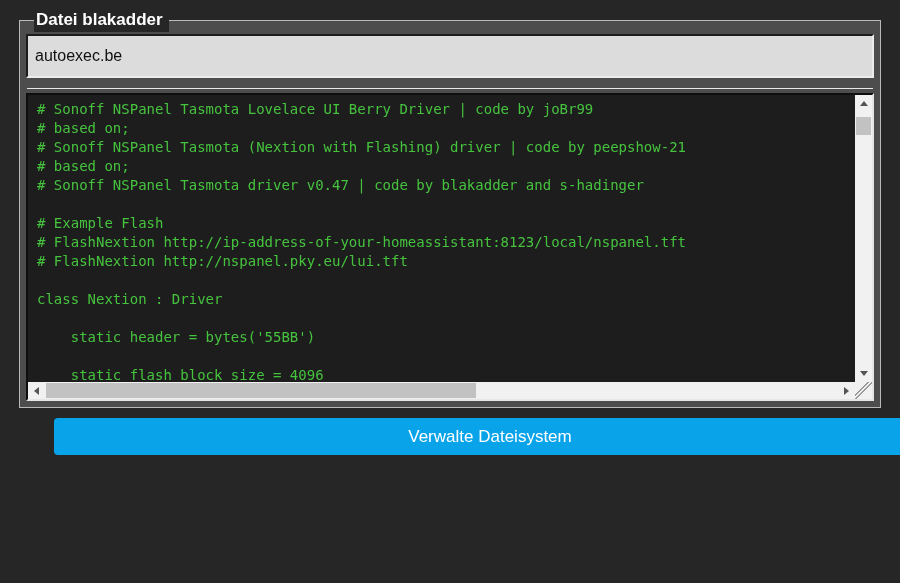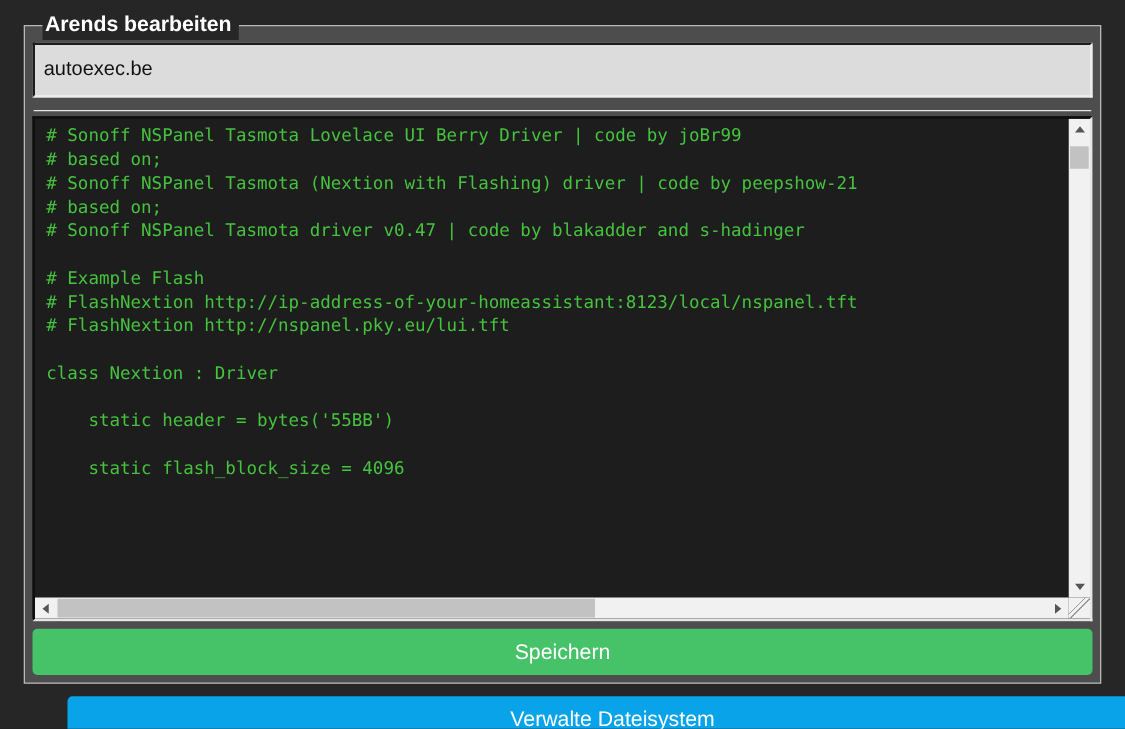--- a/index.html
+++ b/index.html
@@ -49,21 +49,21 @@
   }
   hr.sep {
     border: none;
     border-top: 1px solid #e8e8e8;
     margin: 10px 1px 4px 1px;
   }
 
   
   .code-box {
     position: relative;
-    height: 404px;
+    height: 308px;
     background: #1d1d1d;
     border: 2px solid;
     border-color: #0e0e0e #e6e6e6 #e6e6e6 #0e0e0e;
     overflow: hidden;
   }
   .code-box pre {
     margin: 0;
     padding: 5px 26px 5px 9px;
     font-family: "DejaVu Sans Mono", monospace;
     font-size: 14px;
@@ -136,21 +136,21 @@
     color: #9f9f9f;
     padding: 5px 6px 0 0;
   }
 </style>
 </head>
 <body style="background: rgb(38, 38, 38);">
 
 <div class="page">
 
   <fieldset class="panel" style="background: rgb(77, 77, 77);">
-    <legend class="panel-legend">Arends bearbeiten</legend>
+    <legend class="panel-legend">Datei blakadder</legend>
 
 
     <input class="file-input" type="text" value="autoexec.be" style="">
 
     <hr class="sep">
 
     <div class="code-box" style="background: rgb(29, 29, 29);">
       <pre style="color: rgb(70, 195, 62);"># Sonoff NSPanel Tasmota Lovelace UI Berry Driver | code by joBr99
 # based on;
 # Sonoff NSPanel Tasmota (Nextion with Flashing) driver | code by peepshow-21
@@ -184,21 +184,20 @@
           </div>
         <div class="hthumb"></div>
         <div class="sb-btn" style="right:0; top:0;">
             <span class="tri tri-right"></span>
           </div>
       </div>
 
       <div class="corner-grip"></div>
     </div>
 
-    <button class="action save-btn" style="background: rgb(70, 194, 104);">Speichern</button>
   </fieldset>
 
   <div class="manage-wrap">
     <button class="action manage-btn" style="background: rgb(8, 163, 233);">Verwalte Dateisystem</button>
   </div>
 
 
 </div>
 
 </body></html>

